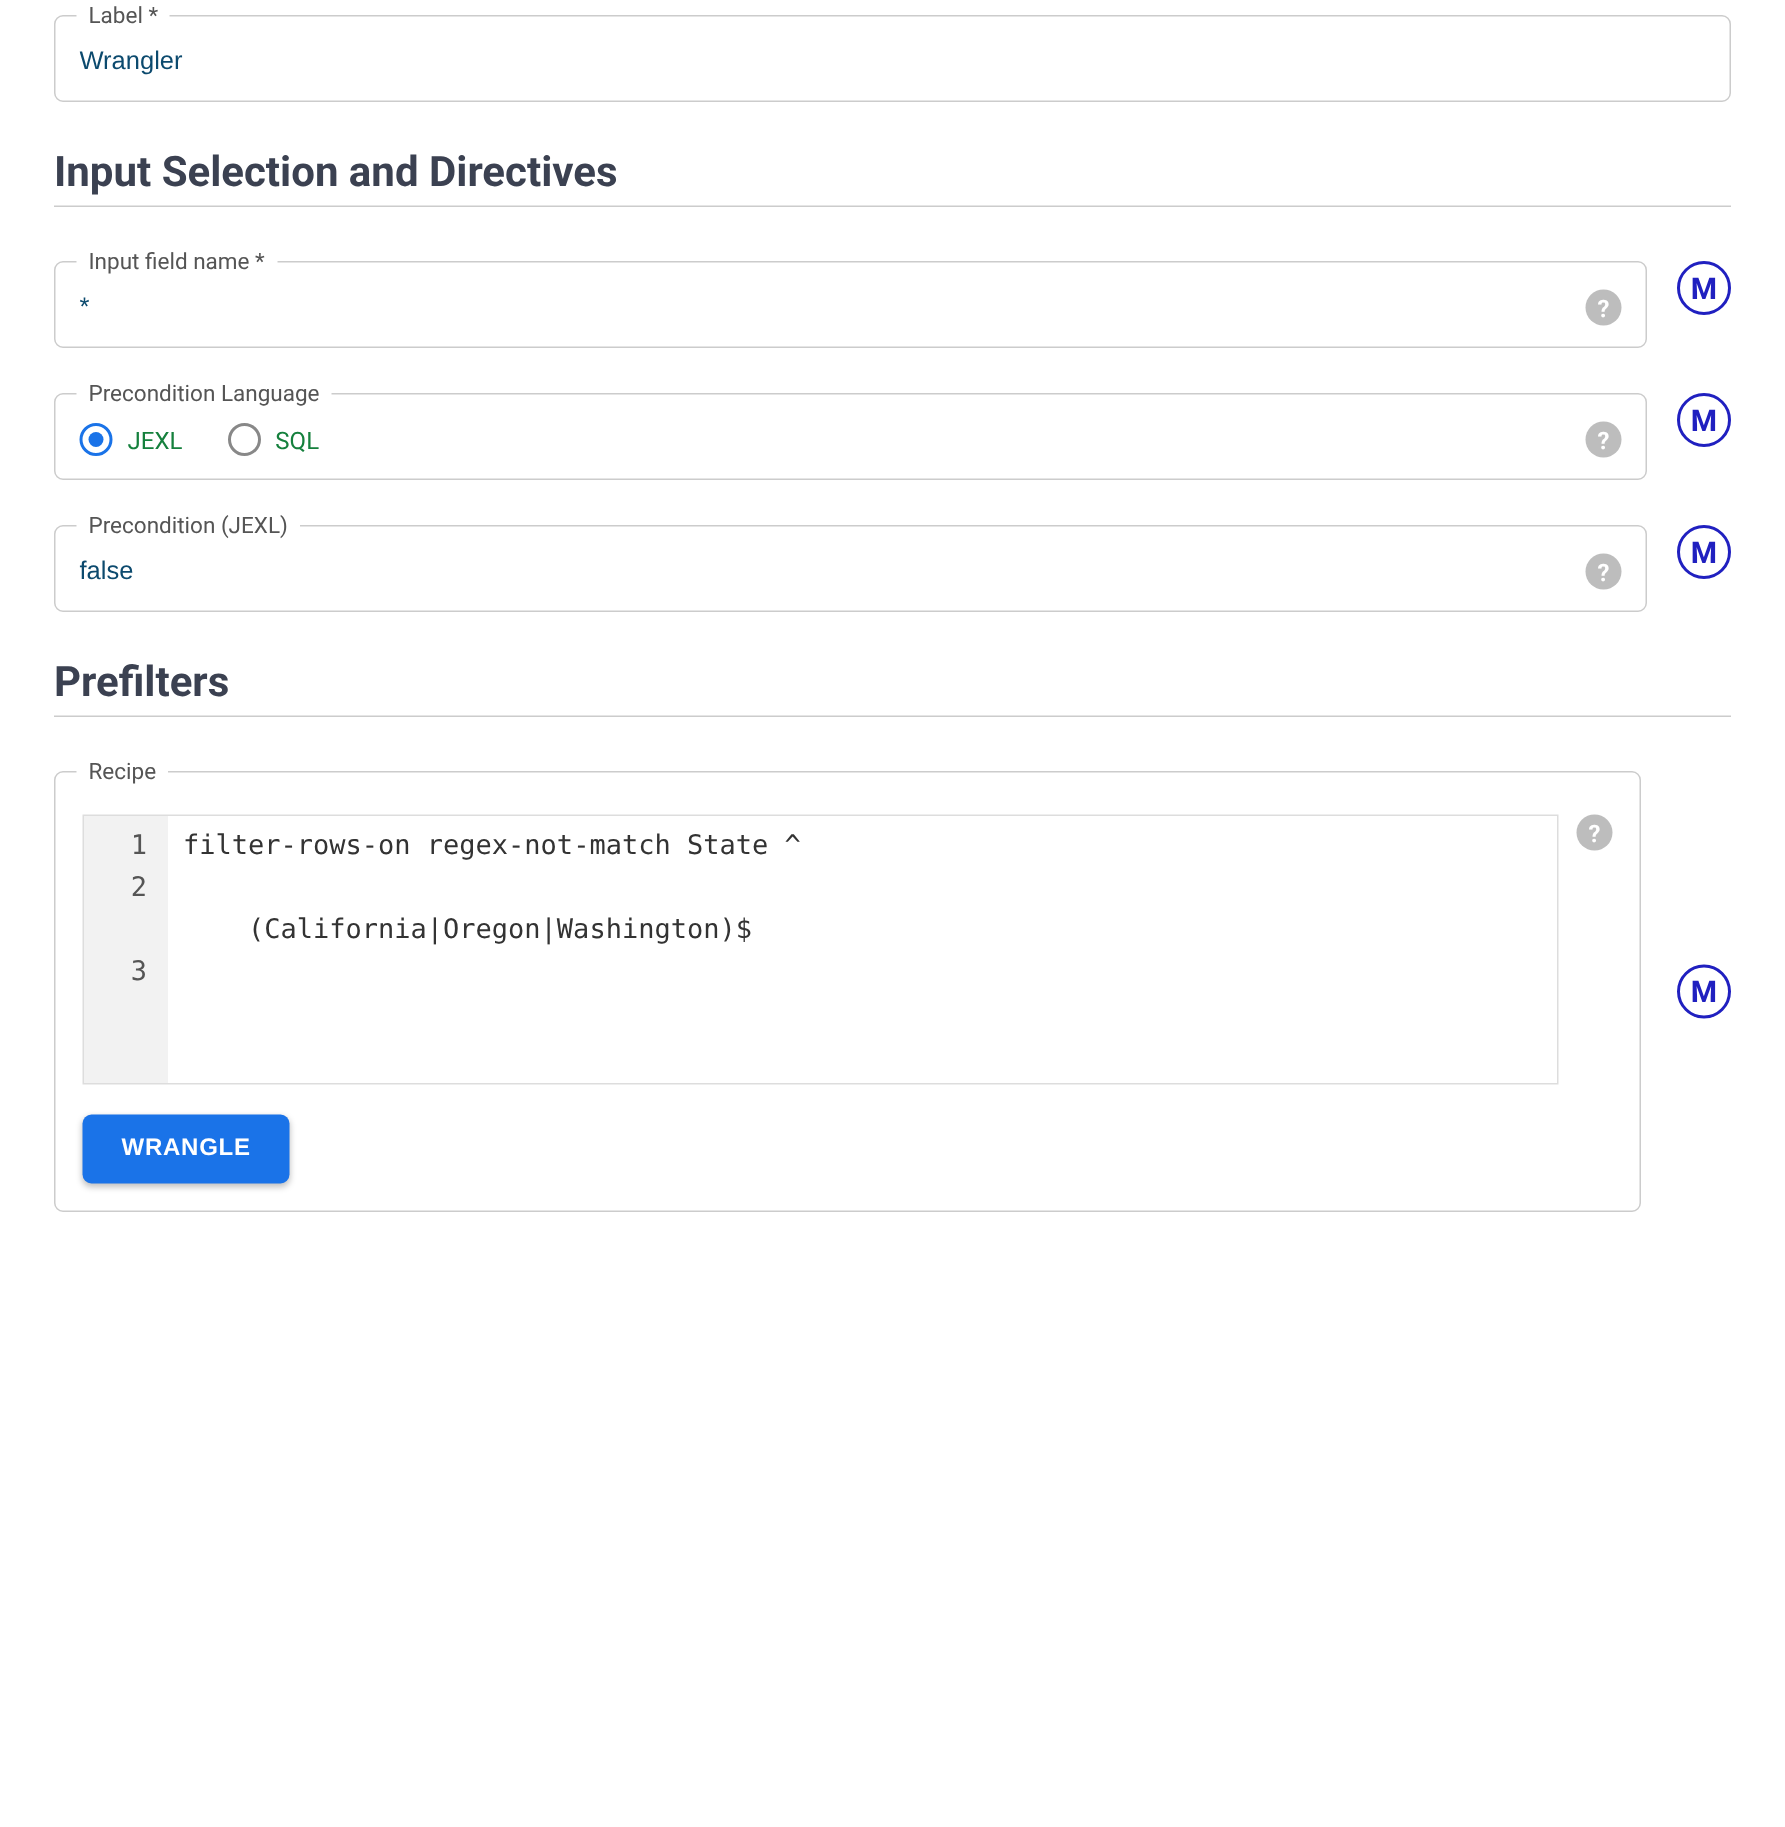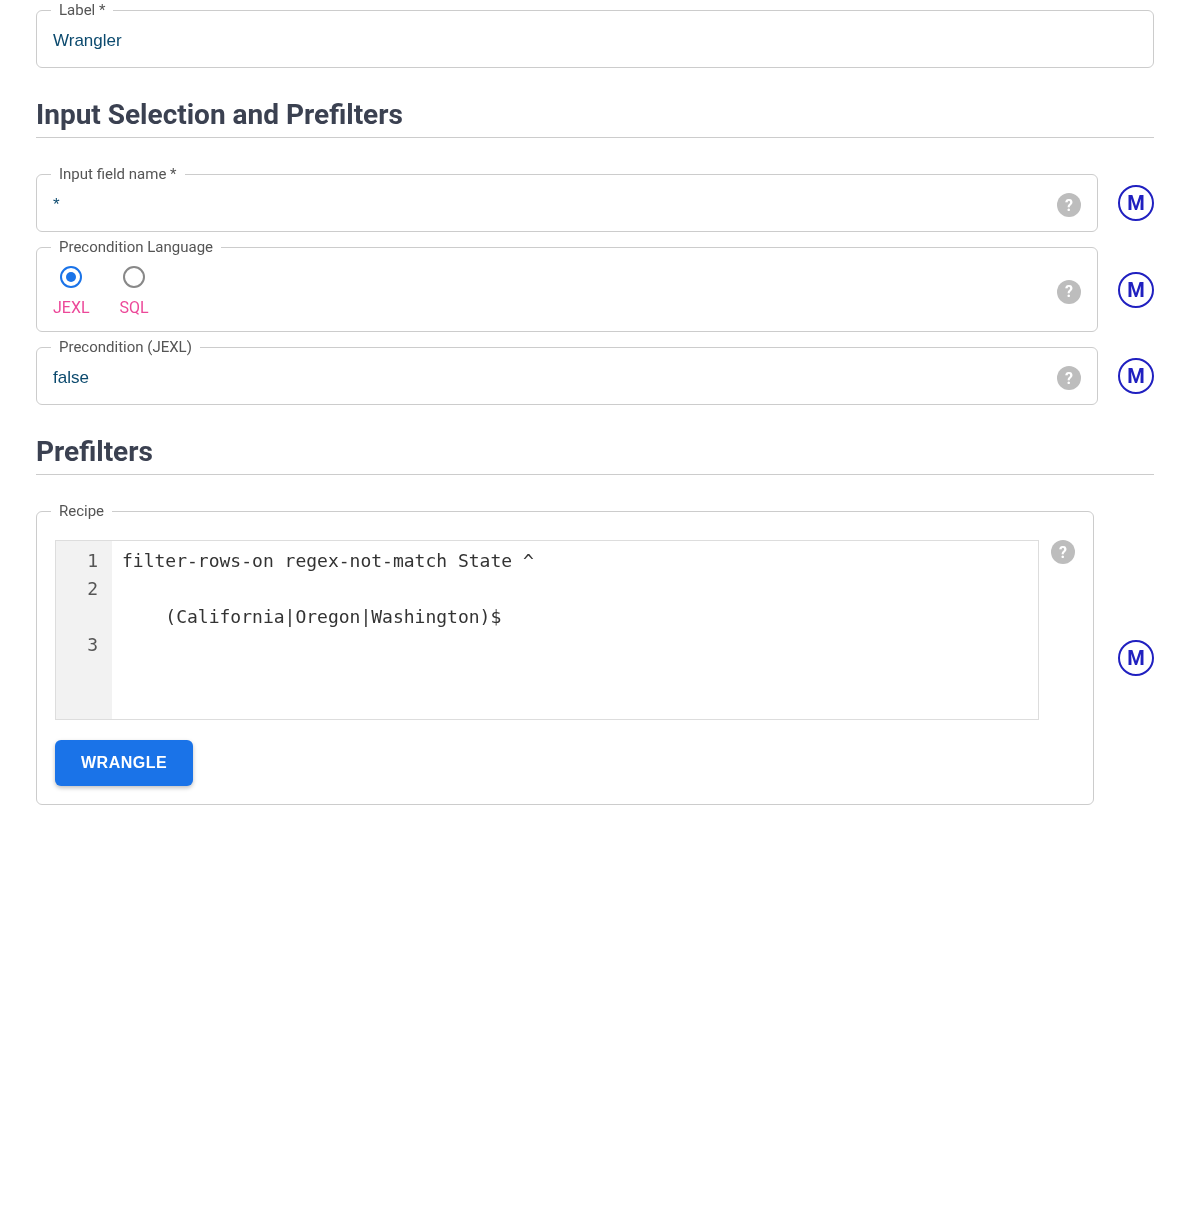--- a/index.html
+++ b/index.html
@@ -6,23 +6,23 @@
   body {
     margin: 0;
     padding: 0 36px 60px 36px;
     font-family: -apple-system, BlinkMacSystemFont, "Segoe UI", Roboto, "Helvetica Neue", Arial, sans-serif;
     background: #fff;
     color: #333;
     width: 1190px;
   }
   .row {
     display: flex;
-    align-items: center;
+    align-items: flex-start;
     gap: 20px;
-    margin-bottom: 15px;
+    margin-bottom: 30px;
   }
   .row.top { margin-top: 10px; }
   .field-wrap {
     flex: 1;
     position: relative;
   }
   .fieldset {
     border: 1px solid #ccc;
     border-radius: 6px;
     padding: 18px 16px 14px 16px;
@@ -54,21 +54,21 @@
     font-weight: 700;
     color: #3b4151;
     margin: 30px 0 6px 0;
   }
   .section-rule {
     border: none;
     border-top: 1px solid #ccc;
     margin: 0 0 36px 0;
   }
   .radio-group { display:flex; gap:30px; align-items:center; }
-  .radio-option { display:flex; align-items:center; gap:10px; font-size:16px; color:#ec4899; cursor:pointer;flex-direction:column; }
+  .radio-option { display:flex; align-items:center; gap:10px; font-size:16px; color:#15803d; cursor:pointer; }
   .radio-outer {
     width:22px; height:22px; border-radius:50%;
     display:flex; align-items:center; justify-content:center;
   }
   .radio-outer.selected { border:2px solid #1a73e8; }
   .radio-outer.unselected { border:2px solid #888; }
   .radio-inner {
     width:10px; height:10px; border-radius:50%; background:#1a73e8;
   }
   .help-icon {
@@ -149,21 +149,21 @@
 
 <div class="row top">
   <div class="field-wrap">
     <div class="fieldset">
       <span class="legend">Label *</span>
       <input class="text-input" value="Wrangler" style="">
     </div>
   </div>
 </div>
 
-<h2 class="section-heading">Input Selection and Prefilters</h2>
+<h2 class="section-heading">Input Selection and Directives</h2>
 <hr class="section-rule">
 
 <div class="row">
   <div class="field-wrap">
     <div class="fieldset">
       <span class="legend">Input field name *</span>
       <div class="input-with-icon">
         <input class="text-input" value="*" style="">
         <span class="help-icon">?</span>
       </div>

